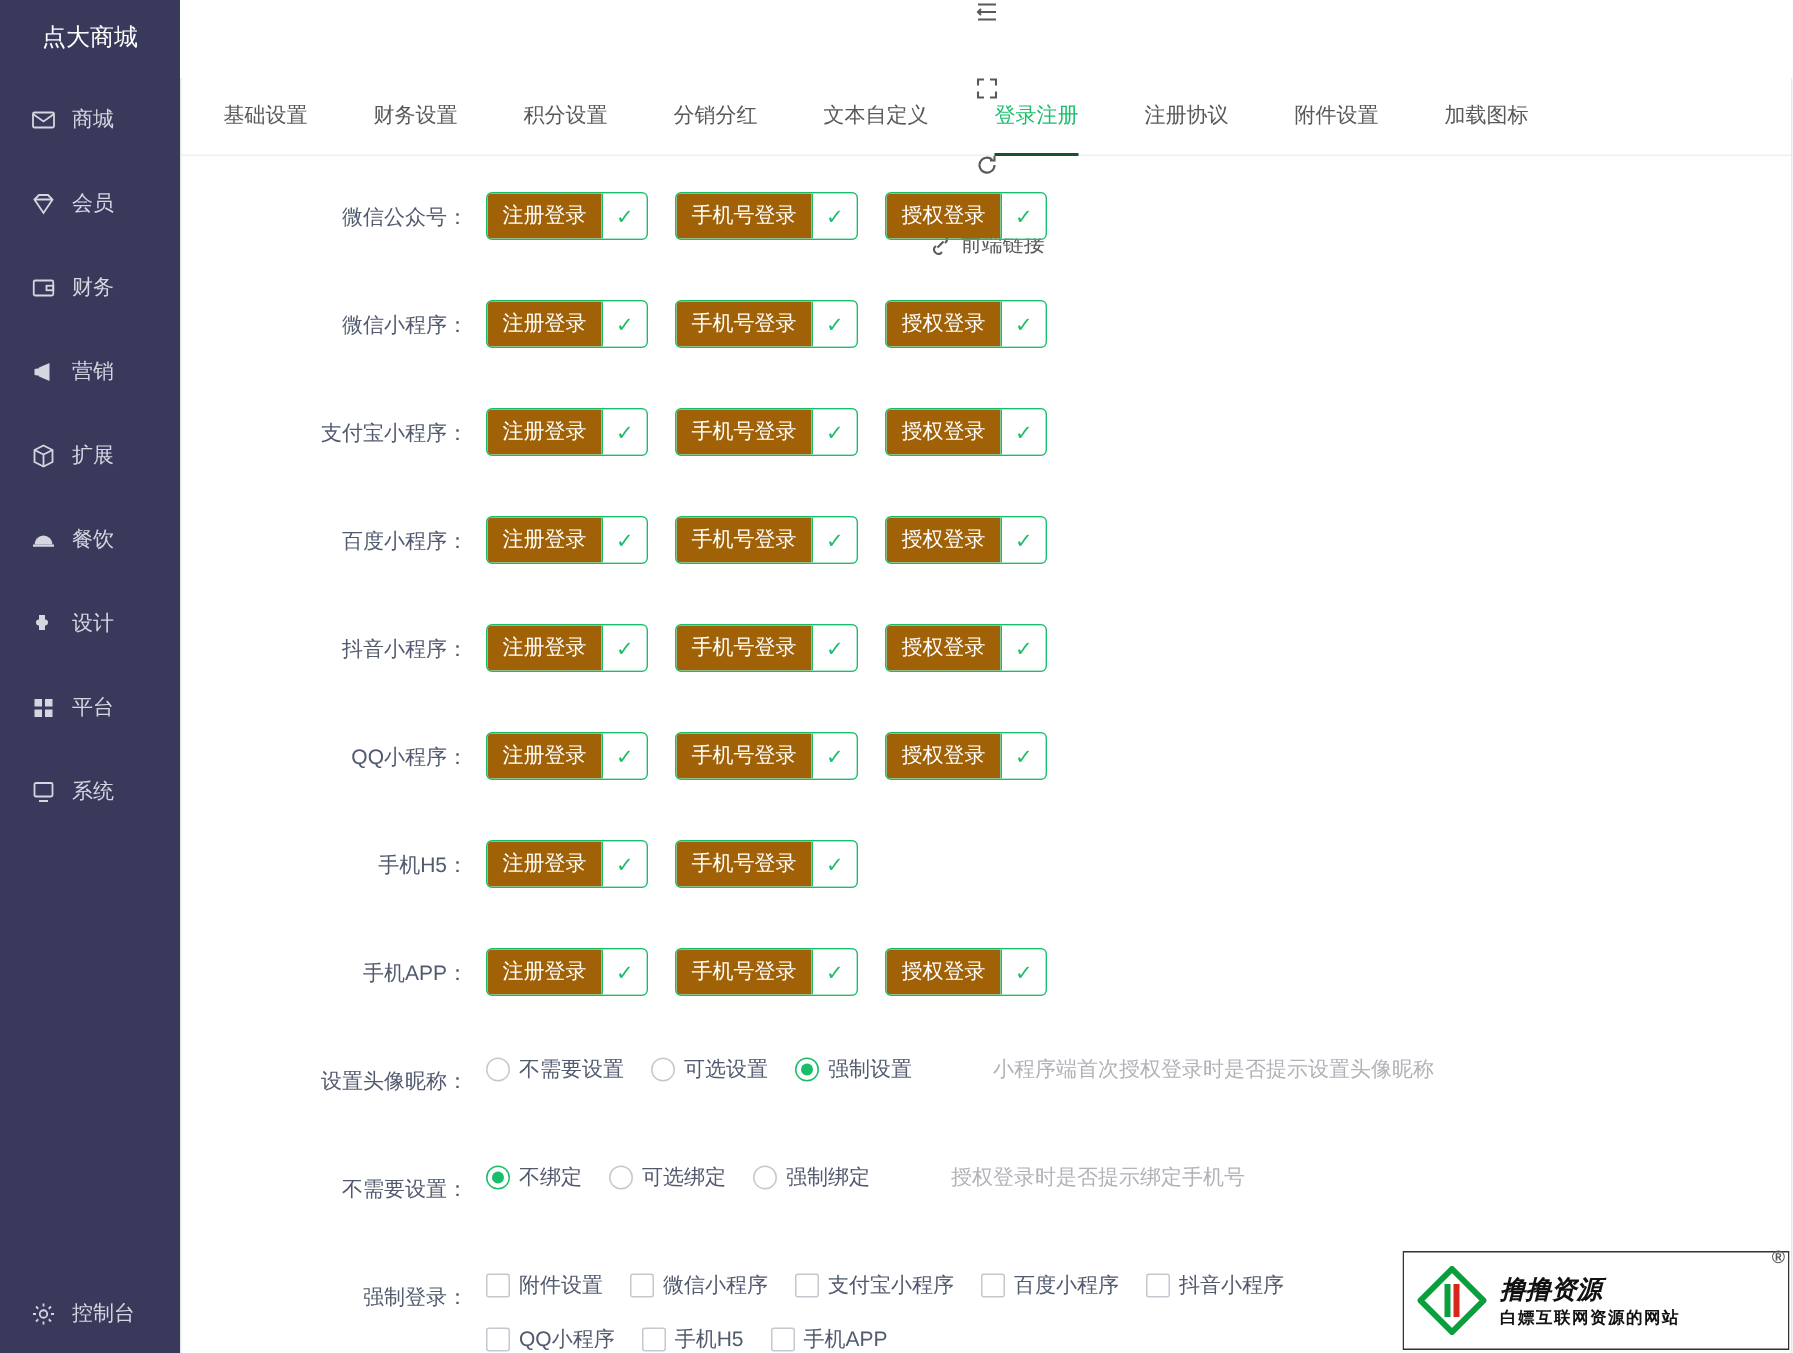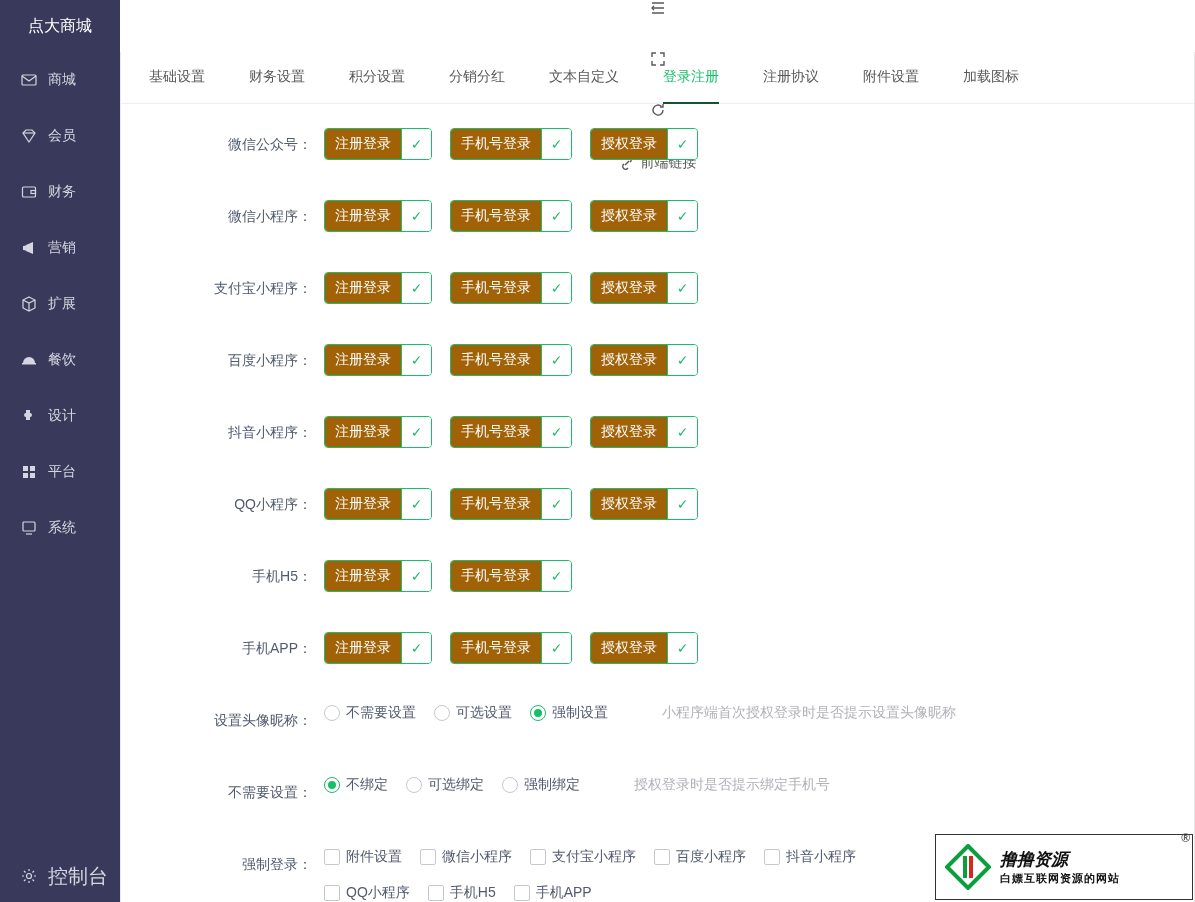--- a/index.html
+++ b/index.html
@@ -3,21 +3,21 @@
 <meta charset="utf-8">
 <style>
 * { box-sizing: border-box; margin: 0; padding: 0; }
 body { font-family: "Microsoft YaHei", Arial, sans-serif; font-size: 14px; color: #595959; background: #f5f7f9; width: 1195px; height: 902px; overflow: hidden; }
 .sidebar { position: fixed; left: 0; top: 0; bottom: 0; width: 120px; background: #393a5b; color: #fff; }
 .brand { height: 52px; line-height: 52px; text-align: center; font-size: 16px; font-weight: 500; }
 .nav { list-style: none; }
 .nav li { height: 56px; display: flex; align-items: center; padding-left: 20px; font-size: 14px; cursor: pointer; color: #d5d6e0; }
 .nav li .icon { width: 18px; margin-right: 10px; display: inline-flex; justify-content: center; }
 .nav-bottom { position: absolute; bottom: 0; left: 0; right: 0; }
-.nav-bottom li { height: 52px; display: flex; align-items: center; padding-left: 20px; font-size: 20px; cursor: pointer; color: #d5d6e0; }
+.nav-bottom li { height: 52px; display: flex; align-items: center; padding-left: 20px; font-size: 14px; cursor: pointer; color: #d5d6e0; }
 .nav-bottom li .icon { width: 18px; margin-right: 10px; display: inline-flex; justify-content: center; }
 .main { margin-left: 120px; height: 902px; background: #f5f7f9; }
 .topbar { height: 52px; background: #fff; display: flex; align-items: center; padding: 0 24px; gap: 36px; color: #595959; flex-direction: column; }
 .topbar .tb-btn { cursor: pointer; display: inline-flex; align-items: center; gap: 6px; }
 .content-card { margin: 0; background: #fff; border: 1px solid #e8e8e8; border-top: none; }
 .tabs { display: flex; gap: 44px; padding: 0 28px; border-bottom: 1px solid #f0f0f0; }
 .tab { padding: 16px 0; cursor: pointer; color: #595959; }
 .tab.active { color: #19be6b; border-bottom: 2px solid #14532d; margin-bottom: -1px; }
 .form { padding: 24px 28px 4px; }
 .row { display: flex; align-items: flex-start; margin-bottom: 40px; }

